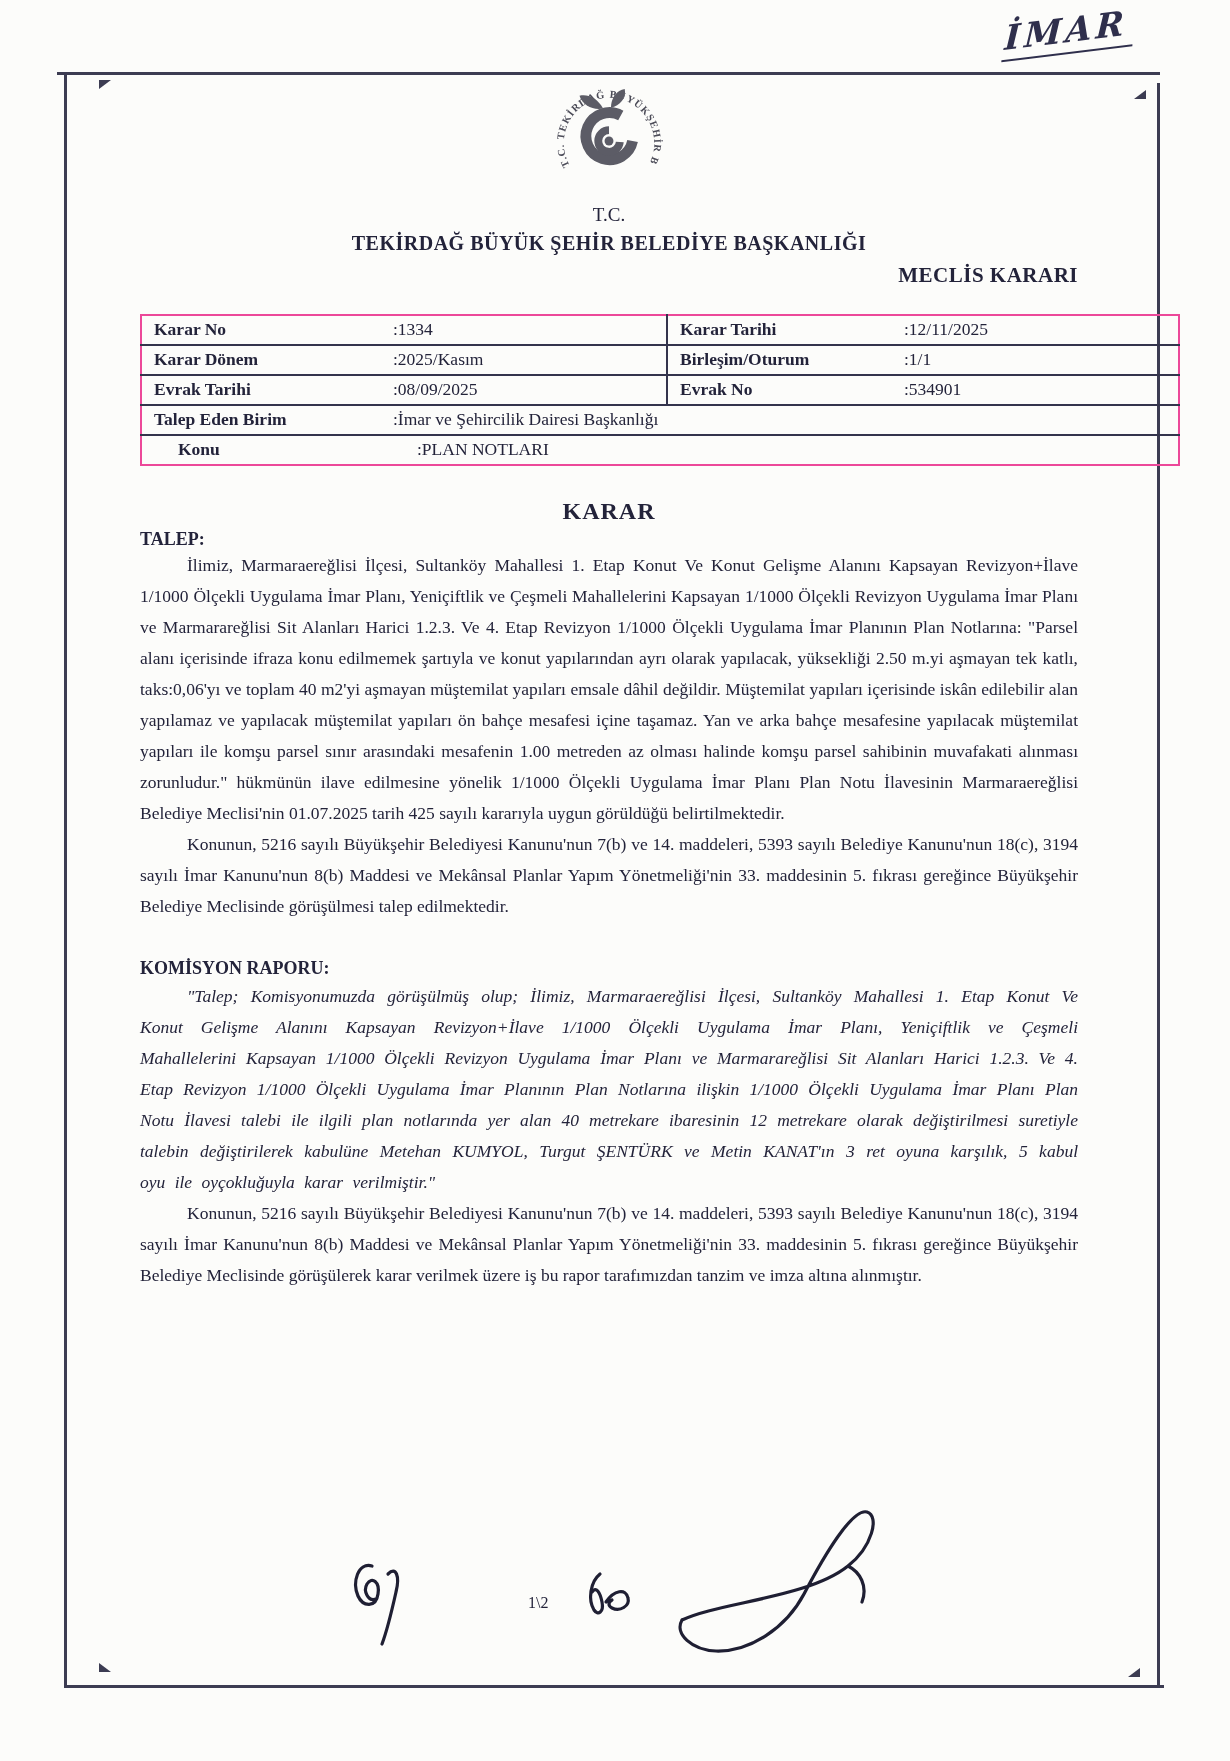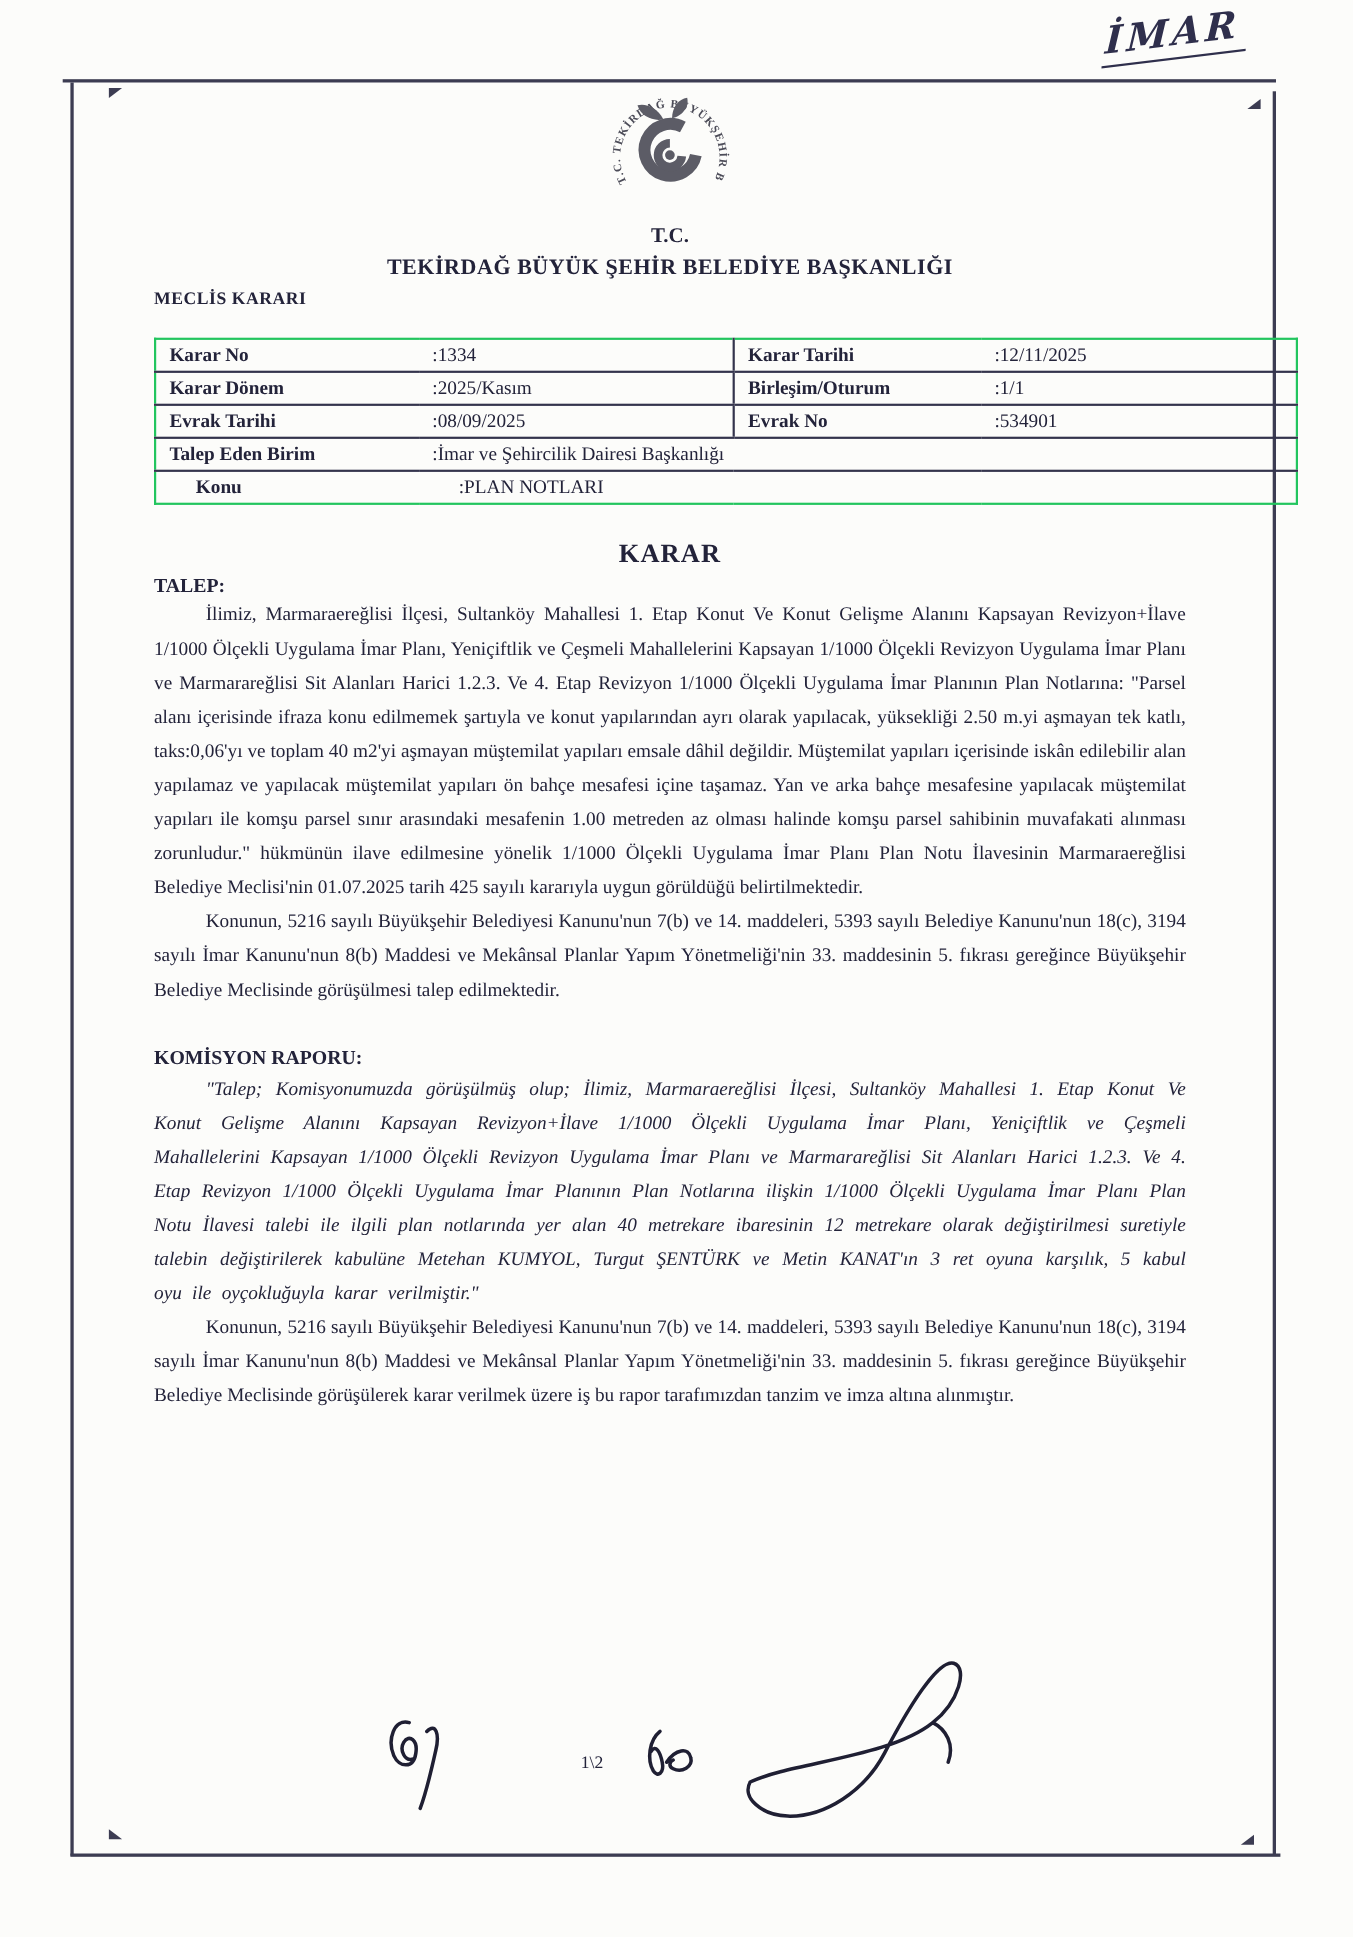--- a/index.html
+++ b/index.html
@@ -26,26 +26,26 @@
     font-family:"DejaVu Serif", serif; font-style:italic; font-weight:bold;
     font-size:34px; letter-spacing:4px; color:#2f2f4c;
     transform:rotate(-7deg) skewX(-10deg);
     border-bottom:2px solid #2f2f4c; padding:0 6px 2px 2px;
   }
 
   .content { position:absolute; left:140px; top:0; width:938px; }
 
   .seal-wrap { text-align:center; margin-top:84px; height:118px; }
 
-  .t-tc   { text-align:center; font-size:19px; font-weight:bold; margin-top:2px; }
+  .t-tc   { text-align:center; font-size:19px; font-weight:normal; margin-top:2px; }
   .t-auth { text-align:center; font-size:20px; font-weight:bold; margin-top:6px; letter-spacing:0.5px; }
-  .t-doc  { text-align:left; font-size:16px; font-weight:bold; margin-top:8px; letter-spacing:0.5px; }
+  .t-doc  { text-align:right; font-size:21px; font-weight:bold; margin-top:8px; letter-spacing:0.5px; }
 
   table.info { width:938px; margin-top:26px; border-collapse:collapse; table-layout:fixed;
-               font-size:17.5px; border:2px solid #22c55e; }
+               font-size:17.5px; border:2px solid #ec4899; }
   table.info td { padding:3px 12px 4px; border-bottom:2px solid #34344c; white-space:nowrap; overflow:hidden; }
   table.info tr:last-child td { border-bottom:none;padding-left:36px; }
   td.lbl { font-weight:bold; }
   td.bl  { border-left:2px solid #34344c; }
   .c1 { width:215px; } .c2 { width:261px; } .c3 { width:200px; } .c4 { width:262px; }
 
   .karar-h    { text-align:center; font-weight:bold; font-size:24px; margin-top:32px; letter-spacing:1px; }
   .talep-h    { font-weight:bold; font-size:18px; margin-top:4px; }
   .komisyon-h { font-weight:bold; font-size:18px; margin-top:36px; margin-bottom:2px; }
   p.para { margin:0; font-size:17.5px; line-height:31px; text-align:justify; text-indent:47px; }

